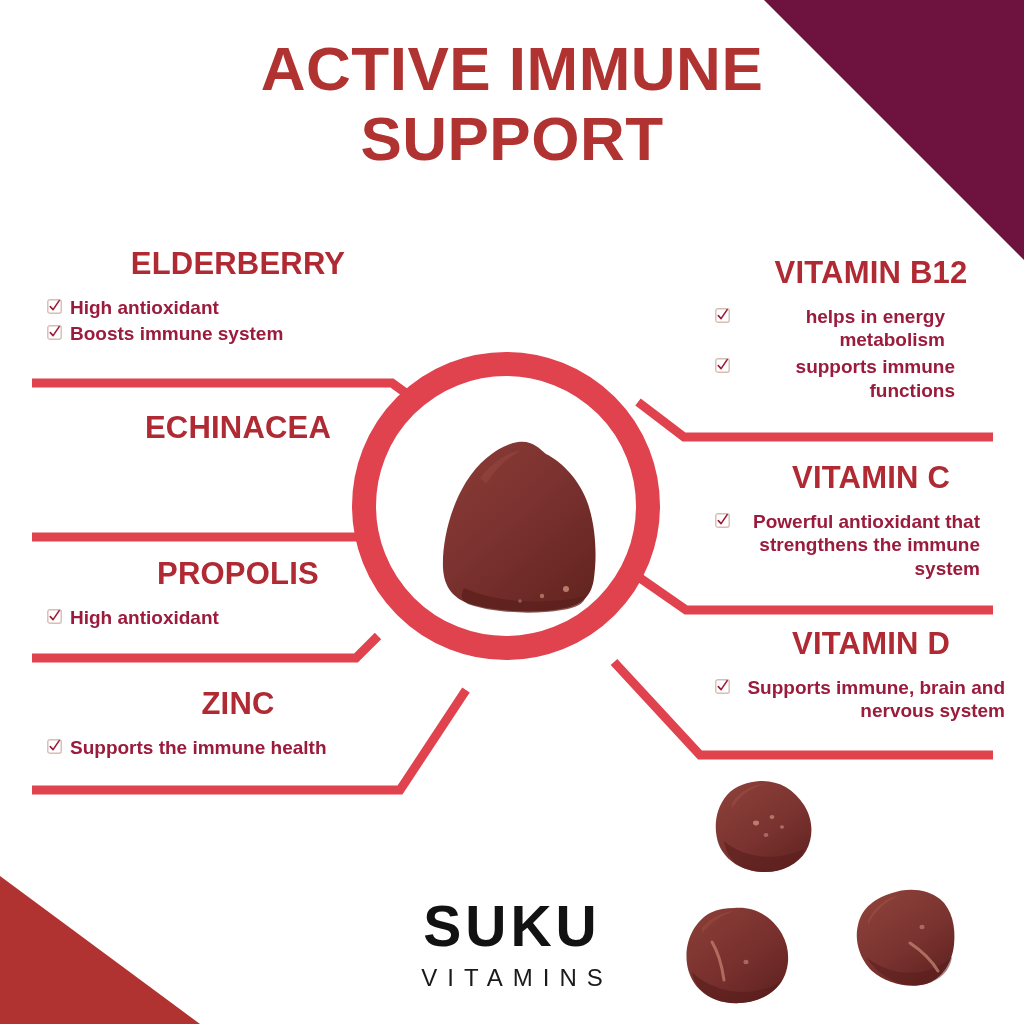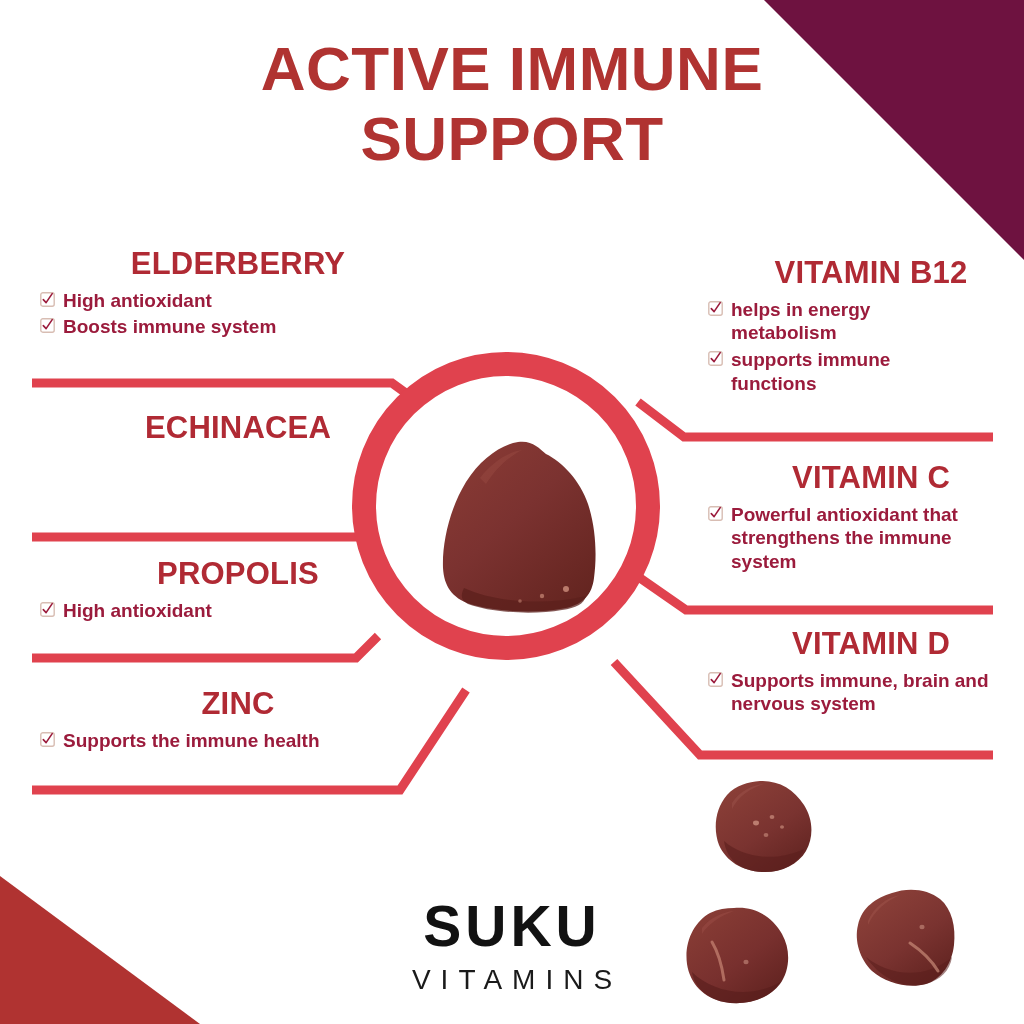--- a/index.html
+++ b/index.html
@@ -85,22 +85,23 @@
     line-height: 1.05;
     letter-spacing: 0.2px;
     margin: 0 0 7px 0;
     text-transform: uppercase;
     white-space: nowrap;
     text-align: center;
   }
   .block.right .title { color: #B02A34; }
   ul.bullets {
     list-style: none;
-    margin: 8px;
+    margin: 15px;
     padding: 0;
+    text-align: right;
   }
   ul.bullets li {
     display: flex;
     align-items: flex-start;
     gap: 8px;
     color: #9B1B3C;
     font-size: 19px;
     line-height: 1.25;
     font-weight: 600;
     margin-bottom: 3px;
@@ -135,21 +136,21 @@
   .logo .suku {
     color: #121212;
     font-size: 57px;
     font-weight: 700;
     letter-spacing: 4px;
     line-height: 1;
     display: block;
   }
   .logo .vitamins {
     color: #1a1a1a;
-    font-size: 28px;
+    font-size: 24px;
     font-weight: 400;
     letter-spacing: 10px;
     line-height: 1;
     display: block;
     margin-top: 11px;
     padding-left: 10px;
   }
 </style>
 </head>
 <body>

